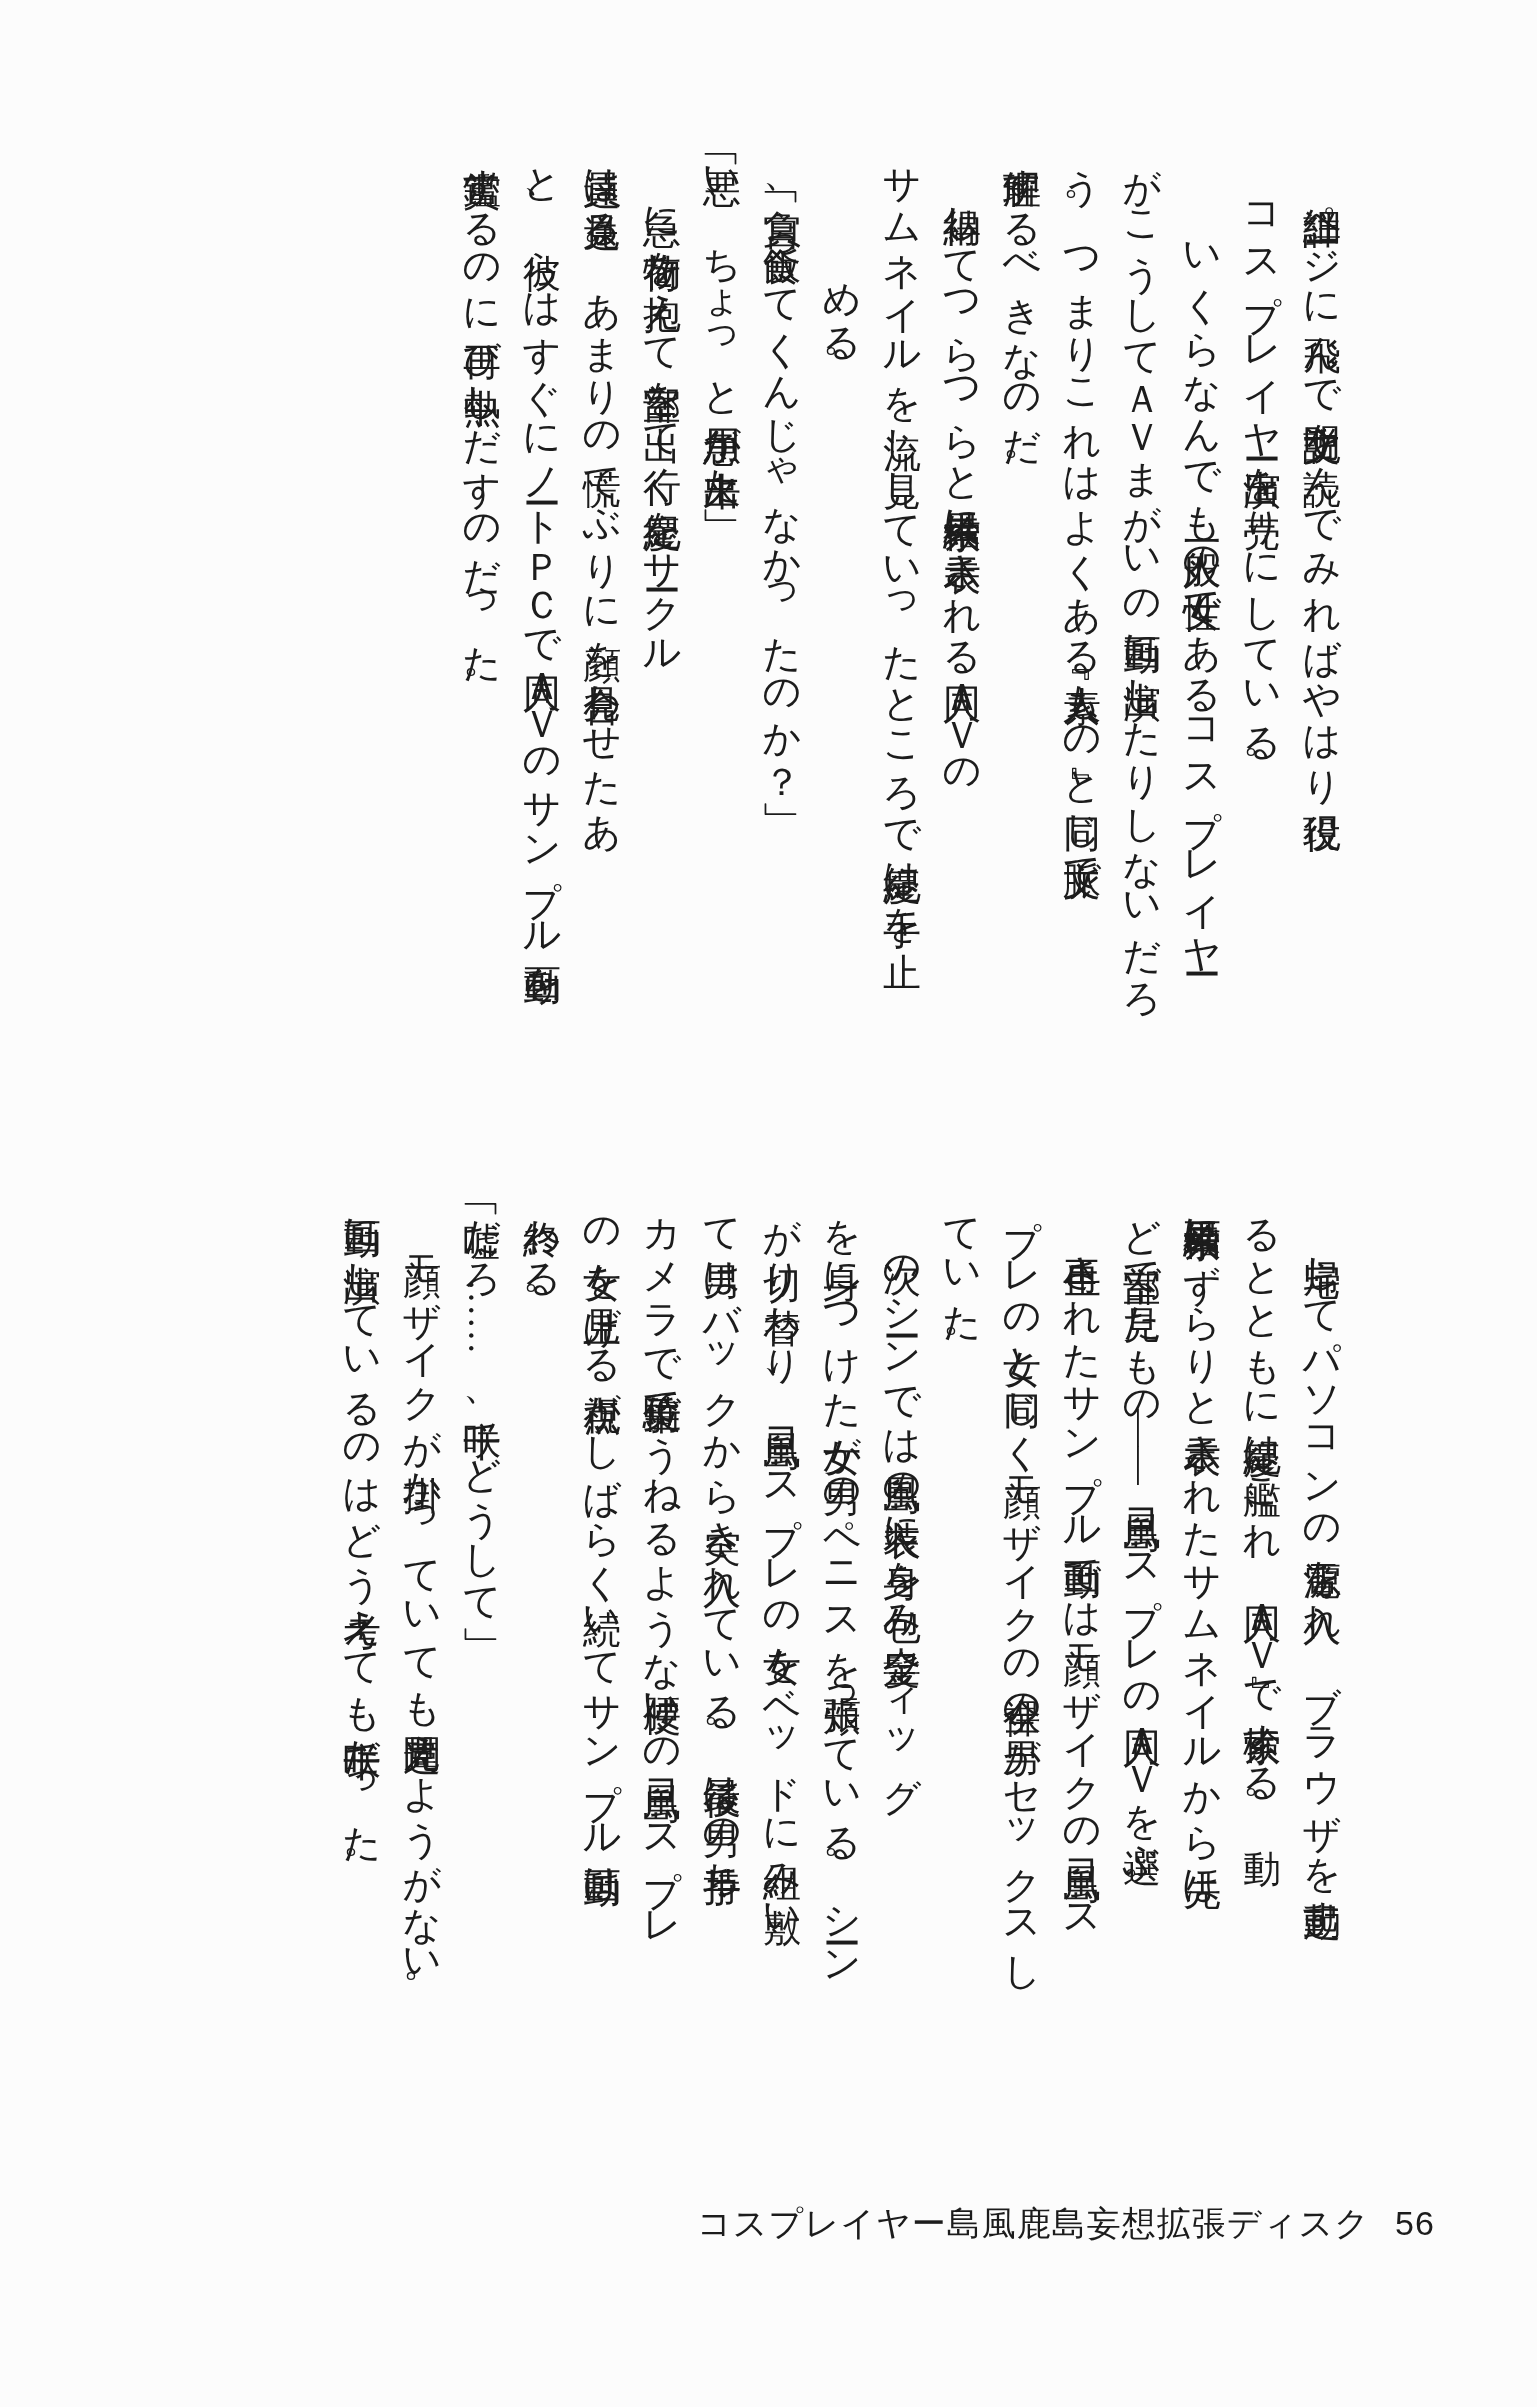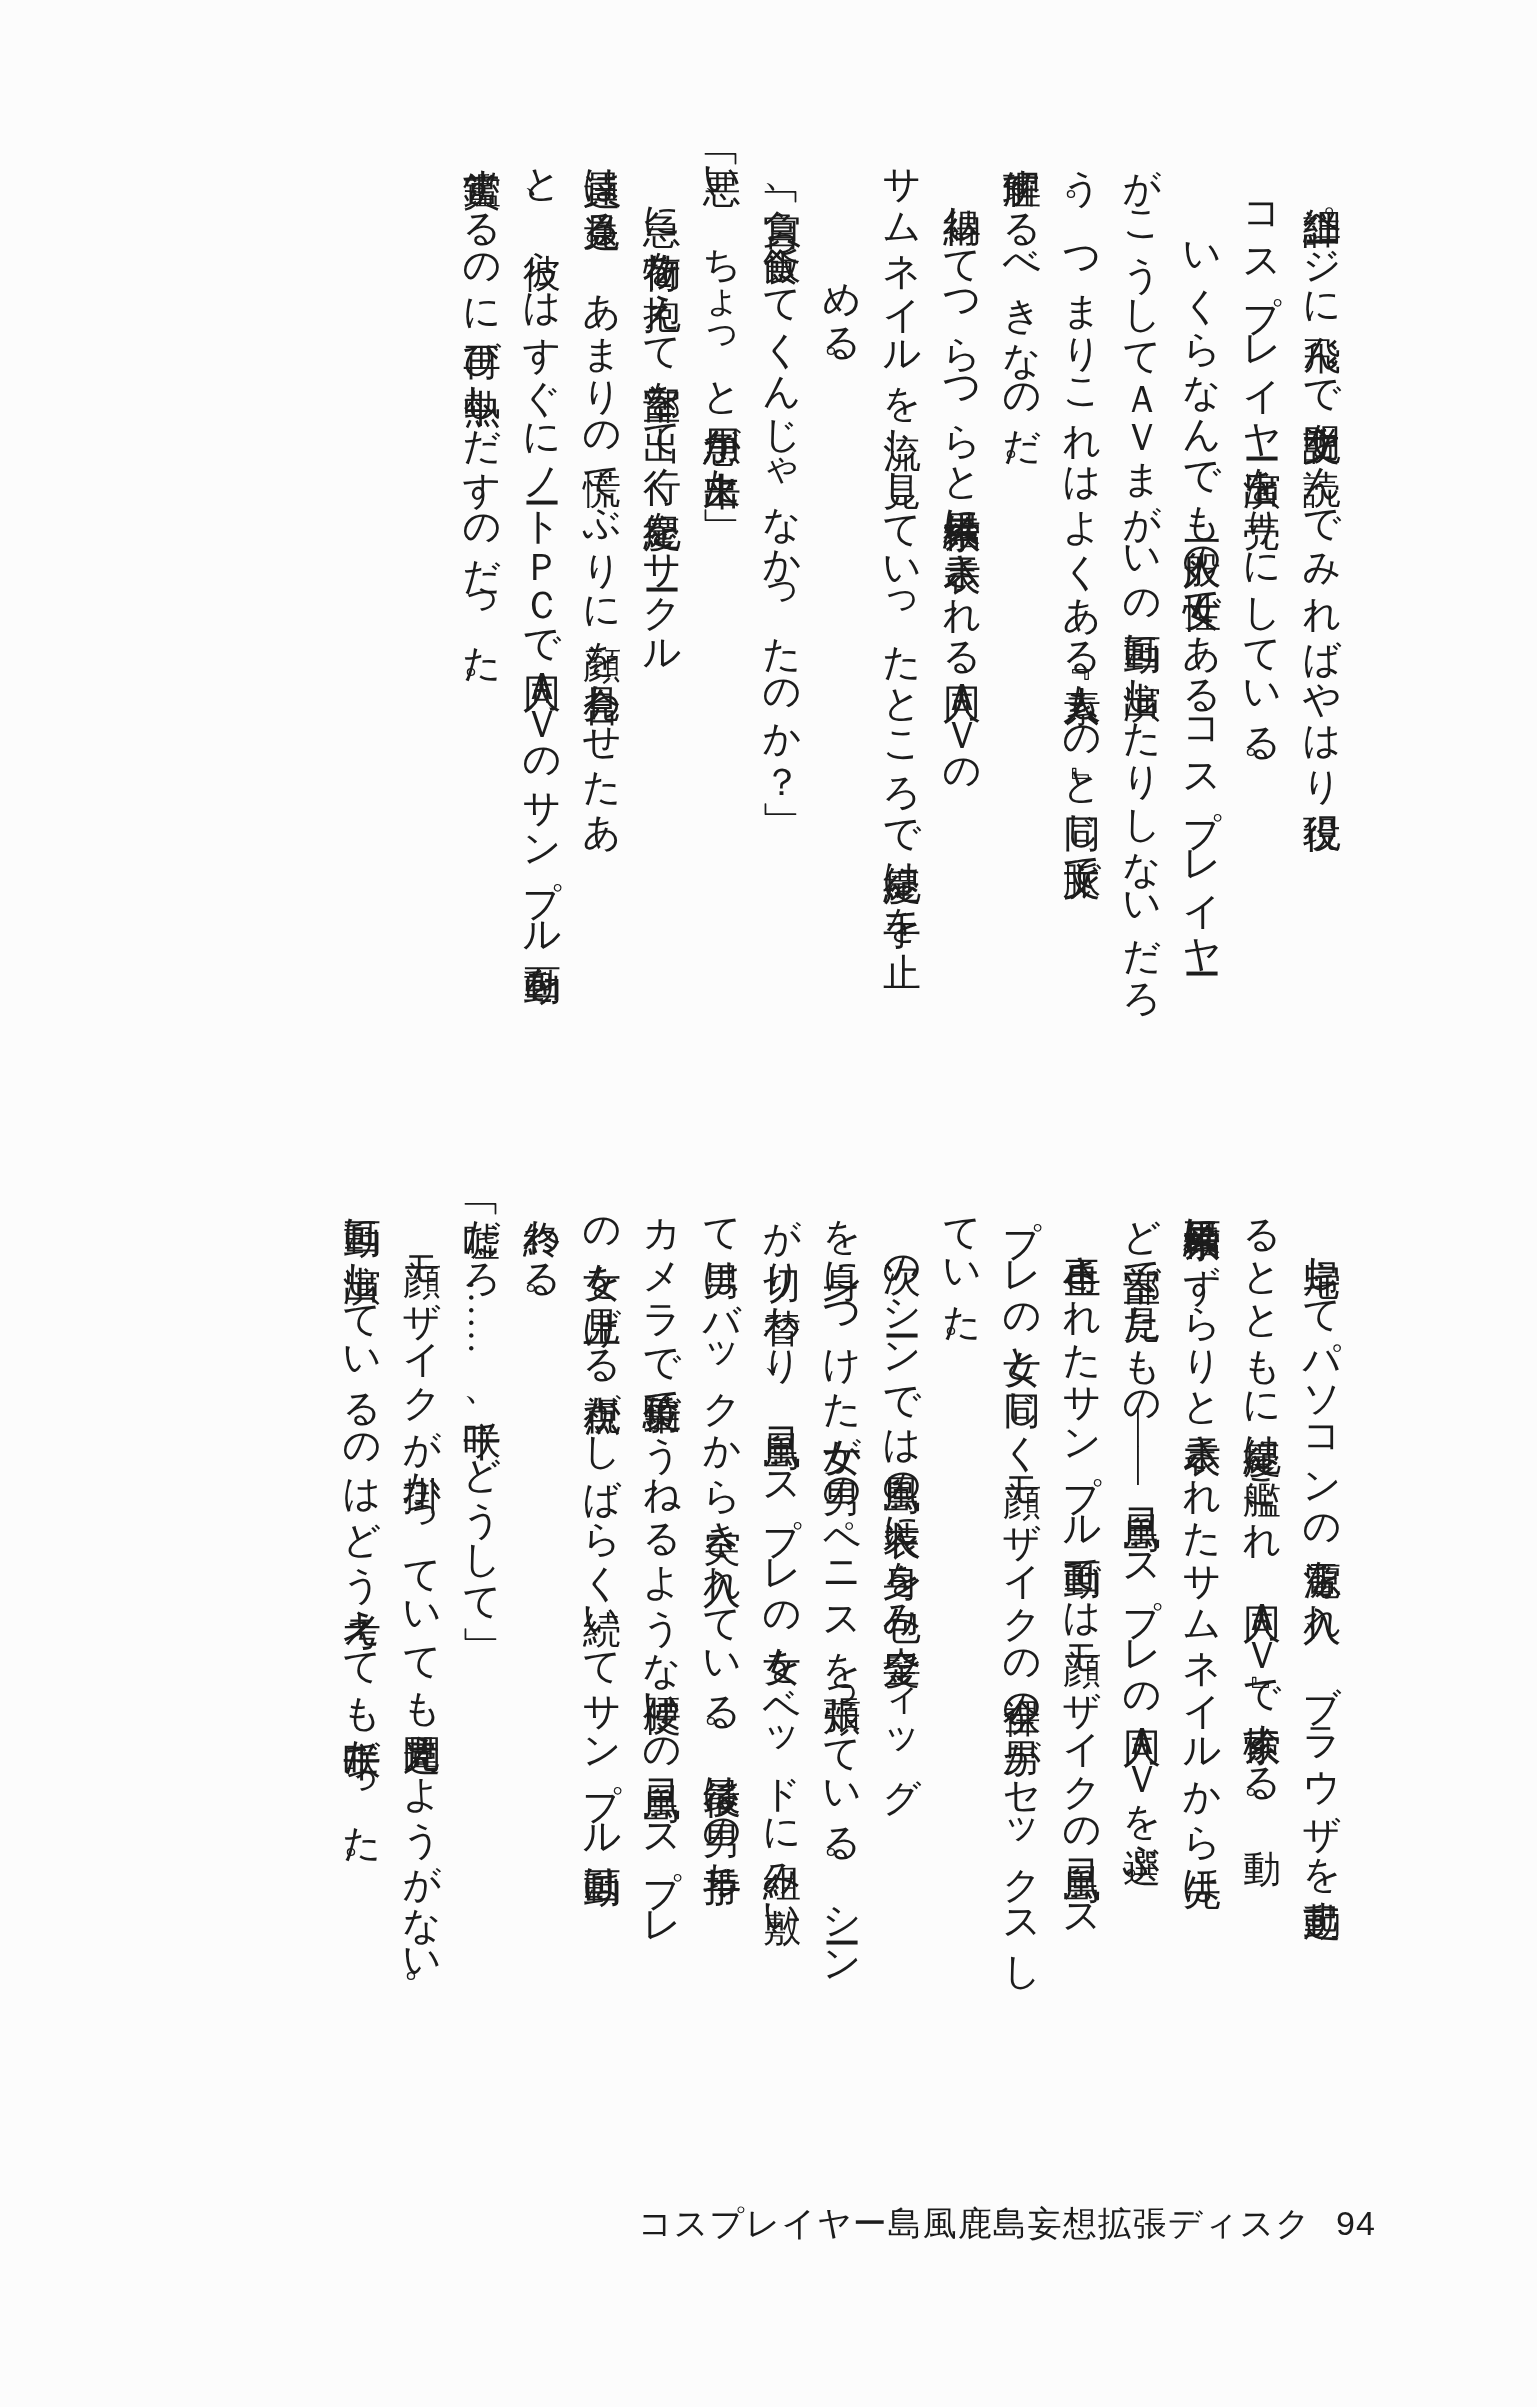--- a/index.html
+++ b/index.html
@@ -38,21 +38,21 @@
     height: 1009px;
   }
   #block-bottom {
     top: 1192px;
     right: 185px;
     height: 1009px;
   }
   .footer {
     position: absolute;
     top: 2201px;
-    left: 638px;
+    left: 697px;
     display: flex;
     align-items: baseline;
     gap: 25px;
     font-family: "Liberation Sans", sans-serif;
     font-size: 34px;
     color: #1c1c1c;
     letter-spacing: 1px;
     white-space: pre;
   }
 </style>
@@ -60,17 +60,17 @@
 <body>
 
 <div class="page">
 
   <div id="block-top" class="vblock"><div class="vline">　詳細ページに飛んで説明文を読んでみればやはり現役</div><div class="vline">　コスプレイヤー出演を売りにしている。</div><div class="vline">　　いくらなんでも一般人の女性であるコスプレイヤー</div><div class="vline">がこうしてＡＶまがいの動画に出演したりしないだろ</div><div class="vline">う。つまりこれはよくある『素人もの』と同じ文脈で</div><div class="vline">理解するべきなのだ。</div><div class="vline">　納得してつらつらと検索結果に表示される同人ＡＶの</div><div class="vline">サムネイルを流し見していったところで慶紀は手を止</div><div class="vline">　　　める。</div><div class="vline">　「宮負、飯食ってくんじゃなかったのか？」</div><div class="vline">「悪い、ちょっと急用が出来た」</div><div class="vline">　急に荷物を抱えて部室を出て行く慶紀をサークル</div><div class="vline">員達は見送る。あまりの慌てぶりに顔を見合わせたあ</div><div class="vline">と、彼らはすぐにノートＰＣで同人ＡＶのサンプル動画を</div><div class="vline">鑑賞するのに再び熱中しだすのだった。</div></div>
 
   <div id="block-bottom" class="vblock"><div class="vline">　帰宅してパソコンの電源を入れ、ブラウザを起動す</div><div class="vline">るとともに慶紀は『艦これ　同人ＡＶ』で検索する。動</div><div class="vline">画検索結果にずらりと表示されたサムネイルから先ほ</div><div class="vline">ど部室で見たもの――島風コスプレの同人ＡＶを選ぶ。</div><div class="vline">　再生されたサンプル動画では顔モザイクの島風コス</div><div class="vline">プレの女と同じく顔モザイクの全裸の男がセックスし</div><div class="vline">ていた。</div><div class="vline">　次のシーンでは島風の衣装に身を包み金髪ウィッグ</div><div class="vline">を身につけた女が男のペニスを頬張っている。シーン</div><div class="vline">が切り替わり、島風コスプレの女をベッドに組み敷い</div><div class="vline">て男はバックから突き入れている。最後は男の手持ち</div><div class="vline">カメラで騎乗位でうねるような腰使いの島風コスプレ</div><div class="vline">の女を見上げる視点がしばらく続いてサンプル動画は</div><div class="vline">終わる。</div><div class="vline">「嘘だろ……　千咲、どうして」</div><div class="vline">　顔モザイクが掛かっていても見間違えようがない。</div><div class="vline">動画に出演しているのはどう考えても千咲だった。</div></div>
 
   <div class="footer">
     <span>コスプレイヤー島風鹿島妄想拡張ディスク</span>
-    <span>94</span>
+    <span>56</span>
   </div>
 
 </div>
 
 
 </body></html>

